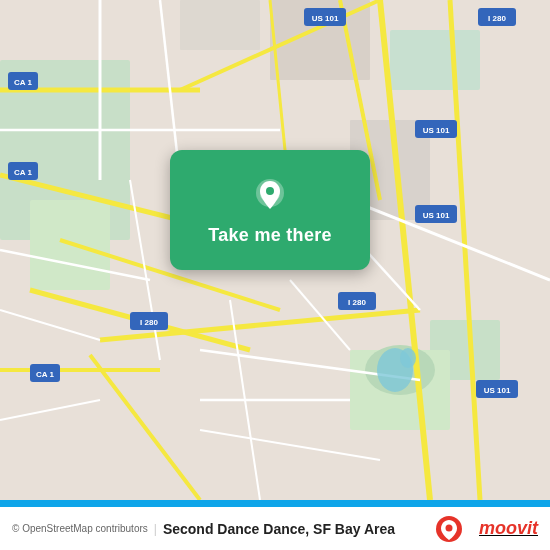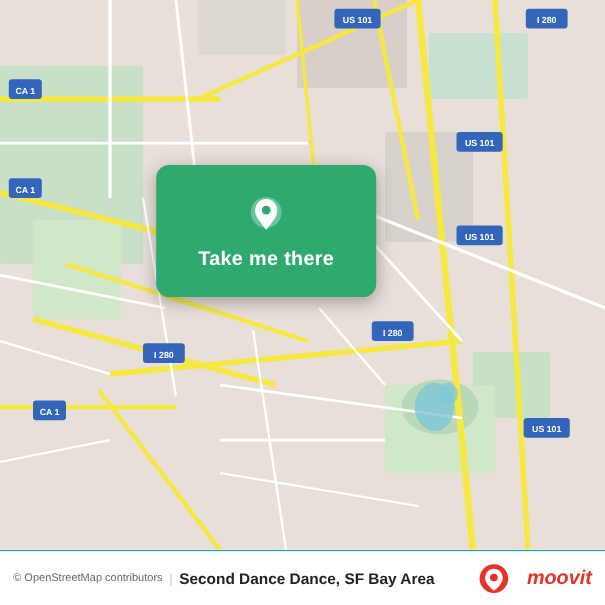--- a/index.html
+++ b/index.html
@@ -29,21 +29,21 @@
 
     
     #info-bar {
       width: 550px;
       height: 50px;
       background: #ffffff;
       display: flex;
       align-items: center;
       justify-content: space-between;
       padding: 0 12px;
-      border-top: 1px solid #0ea5e9;
+      border-top: 7px solid #0ea5e9;
       position: relative;
     }
 
     .info-left {
       display: flex;
       align-items: center;
       gap: 6px;
     }
 
     .copyright-text {
@@ -54,39 +54,40 @@
     .place-name {
       font-size: 14px;
       font-weight: bold;
       color: #222;
     }
 
     .moovit-logo {
       display: flex;
       align-items: center;
       gap: 16px;
+      text-decoration: underline;
     }
 
     .moovit-icon {
       width: 28px;
       height: 28px;
     }
 
     .moovit-text {
       font-size: 18px;
       font-weight: bold;
       color: #e63329;
       font-style: italic;
     }
 
     
     #action-card {
       position: absolute;
       top: 150px;
-      left: 142px;
+      left: 170px;
       width: 200px;
       height: 120px;
       background: #2eaa6e;
       border-radius: 12px;
       display: flex;
       flex-direction: column;
       align-items: center;
       justify-content: center;
       gap: 10px;
       box-shadow: 0 4px 15px rgba(0,0,0,0.3);

